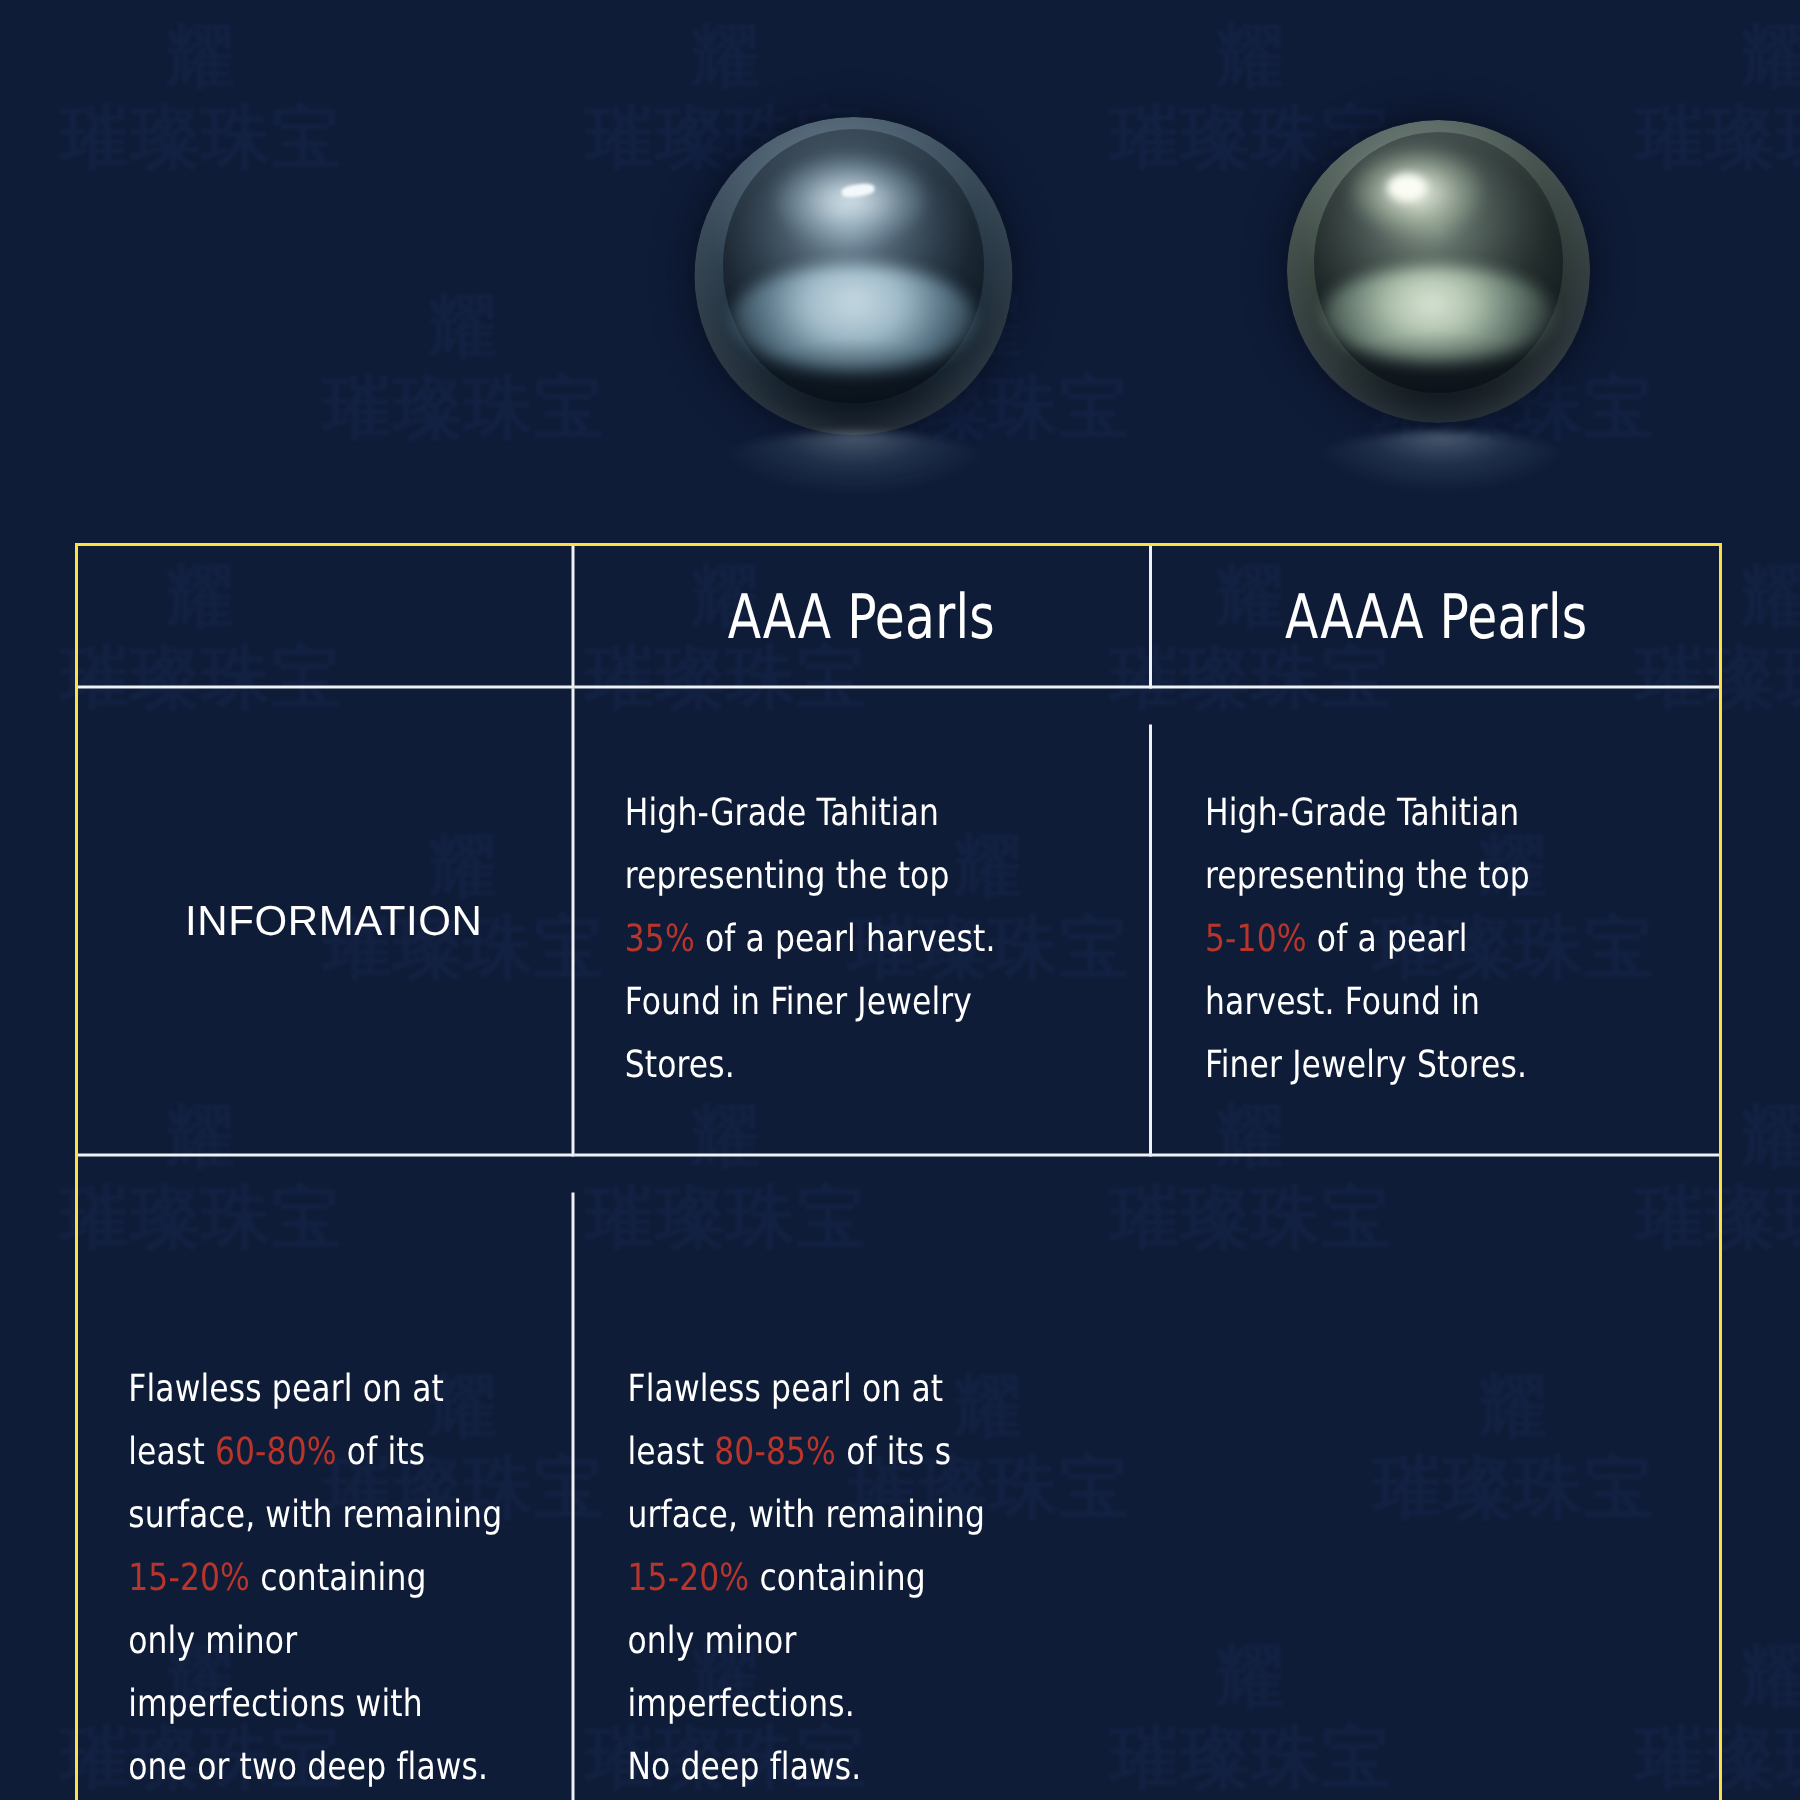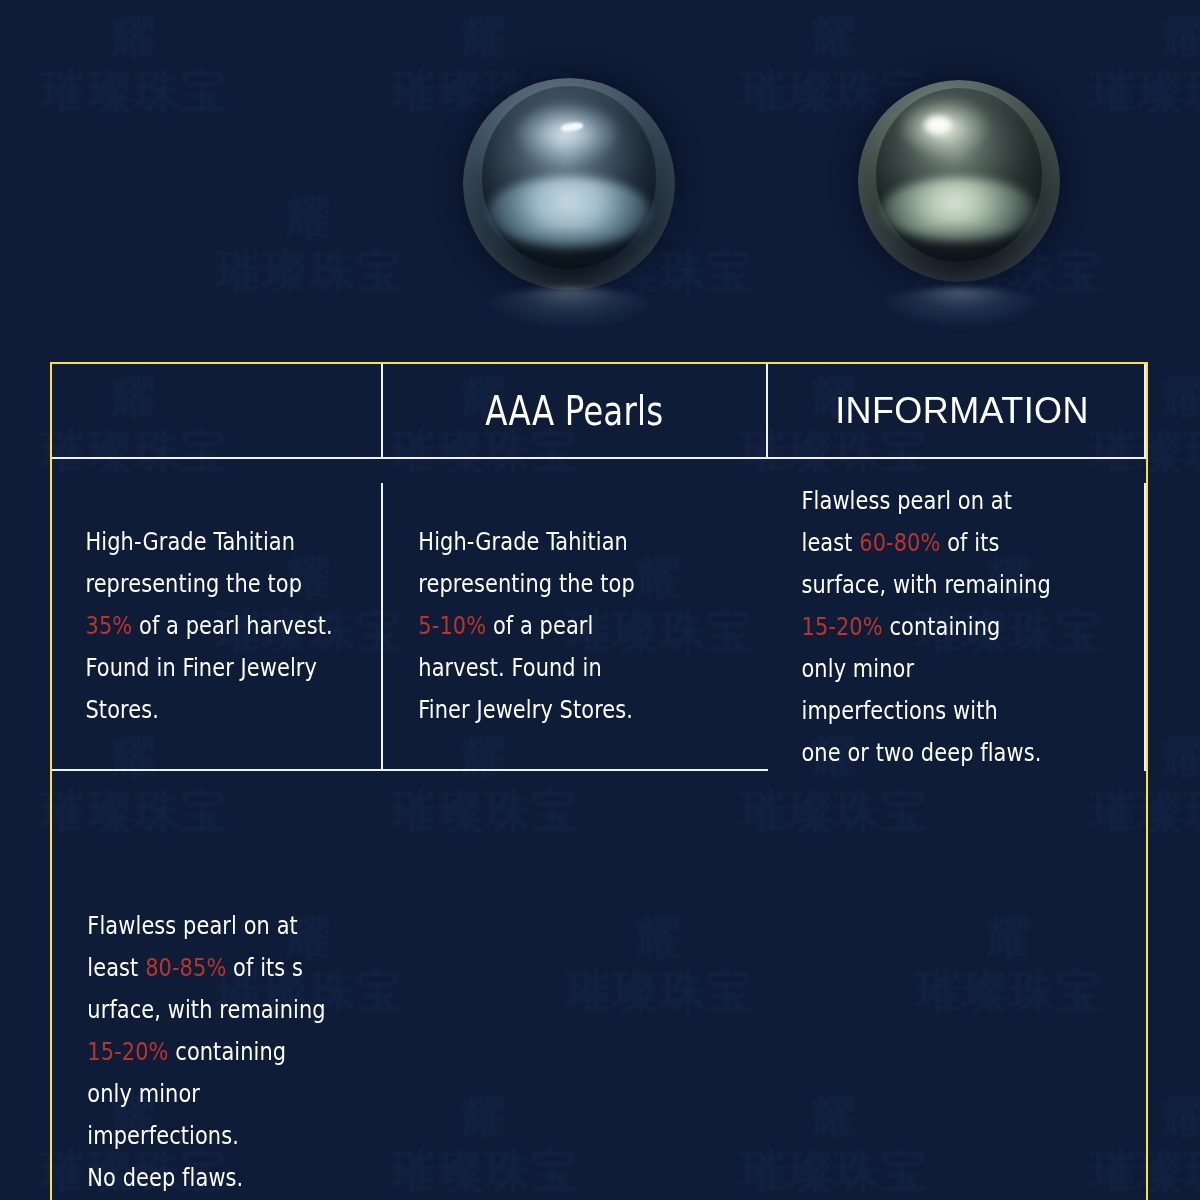--- a/index.html
+++ b/index.html
@@ -210,21 +210,21 @@
   }
 
   .rowlabel-cell {
     display: flex;
     align-items: center;
     justify-content: center;
   }
   .rowlabel-text {
     color: #ffffff;
     font-family: "Liberation Sans", sans-serif;
-    font-size: 36px;
+    font-size: 28px;
     font-weight: 400;
     letter-spacing: 0.4px;
     white-space: nowrap;
     margin-left: 12px;
   }
 
   .body-cell {
     display: flex;
     align-items: center;
     margin-top: 24px;
@@ -339,20 +339,23 @@
   </div>
 
   <div id="table">
 
     <div class="cell head-cell bdr-r bdr-b">
       <span class="head-text"></span>
     </div>
     <div class="cell head-cell bdr-r bdr-b">
       <span class="head-text">AAA Pearls</span>
     </div>
+    <div class="cell head-cell bdr-b">
+      <span class="head-text">AAAA Pearls</span>
+    </div>
 
     <div class="cell rowlabel-cell bdr-r bdr-b">
       <span class="rowlabel-text">INFORMATION</span>
     </div>
     <div class="cell body-cell col-aaa bdr-r bdr-b">
       <div class="body-text">
           <span class="nowrapline"><span>High-Grade Tahitian</span></span>
           <span class="nowrapline"><span>representing the top</span></span>
           <span class="nowrapline"><span class="hl">35%</span><span> of a pearl harvest.</span></span>
           <span class="nowrapline"><span>Found in Finer Jewelry</span></span>

